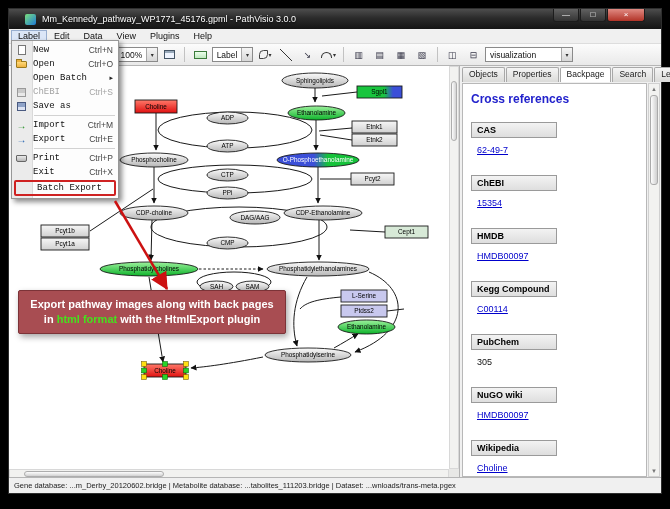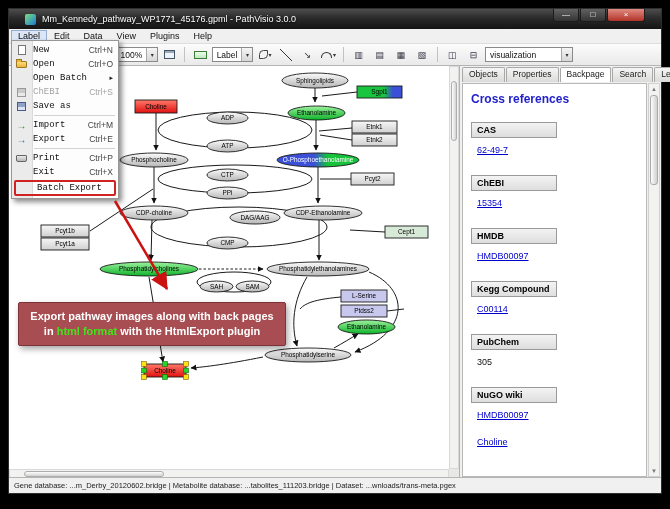--- a/index.html
+++ b/index.html
@@ -109,21 +109,21 @@
   .page-icon { width:8px; height:10px; background:#fff; border:1px solid #777; }
   .folder-icon { width:11px; height:7px; background:linear-gradient(#ffd97a,#efb33f); border:1px solid #9a7a1e; border-radius:1px; position:relative; }
   .folder-icon::before { content:""; position:absolute; left:-1px; top:-3px; width:4px; height:2px; background:#efb33f; border:1px solid #9a7a1e; border-bottom:none; }
   .disk-icon { width:9px; height:9px; background:#8fa3c8; border:1px solid #4a5a80; box-shadow:inset 0 -3px 0 #dde3f2; }
   .fm-item.disabled .disk-icon { background:#c9c9c9; border-color:#999; box-shadow:inset 0 -3px 0 #e9e9e9; }
   .import-icon::before { content:"\2192"; color:#1f8f1f; font-size:10px; font-weight:bold; }
   .export-icon::before { content:"\2192"; color:#1f5faf; font-size:10px; font-weight:bold; }
   .print-icon { width:11px; height:7px; background:linear-gradient(#e9e9e9,#b7b7b7); border:1px solid #666; border-radius:1px 1px 2px 2px; }
   .blank-icon { width:8px; height:8px; }
   
-  .annotation { position:absolute; left:9px; top:236px; width:268px;
+  .annotation { position:absolute; left:9px; top:224px; width:268px;
     background:#a84d52; border:1px solid #7c3338; border-radius:2px; color:#fff; font-weight:bold;
     font-size:11px; line-height:1.35; text-align:center; padding:6px 10px;
     box-shadow:2px 3px 6px rgba(0,0,0,.35); z-index:10; }
   .annotation .hl { color:#46e01e; }
   .arrow-overlay { position:absolute; left:0; top:0; width:654px; height:486px; z-index:40; pointer-events:none; }
   .pathway-svg { position:absolute; left:0; top:0; }
 </style>
 </head>
 <body>
 
@@ -427,21 +427,21 @@
         </div>
       <div class="sb-content">
         <div class="xref-heading">Cross references</div>
         <div>
             <div class="xref-group"><div class="xref-source">CAS</div><div class="xref-id link">62-49-7</div></div>
             <div class="xref-group"><div class="xref-source">ChEBI</div><div class="xref-id link">15354</div></div>
             <div class="xref-group"><div class="xref-source">HMDB</div><div class="xref-id link">HMDB00097</div></div>
             <div class="xref-group"><div class="xref-source">Kegg Compound</div><div class="xref-id link">C00114</div></div>
             <div class="xref-group"><div class="xref-source">PubChem</div><div class="xref-id">305</div></div>
             <div class="xref-group"><div class="xref-source">NuGO wiki</div><div class="xref-id link">HMDB00097</div></div>
-            <div class="xref-group"><div class="xref-id link">Choline</div></div>
+            <div class="xref-group"><div class="xref-source">Wikipedia</div><div class="xref-id link">Choline</div></div>
           </div>
 
       </div>
       <div class="sb-scroll">
         <span class="sarr">▲</span>
         <div class="thumb"></div>
         <span class="sarr">▼</span>
       </div>
     </div>
   </div>

